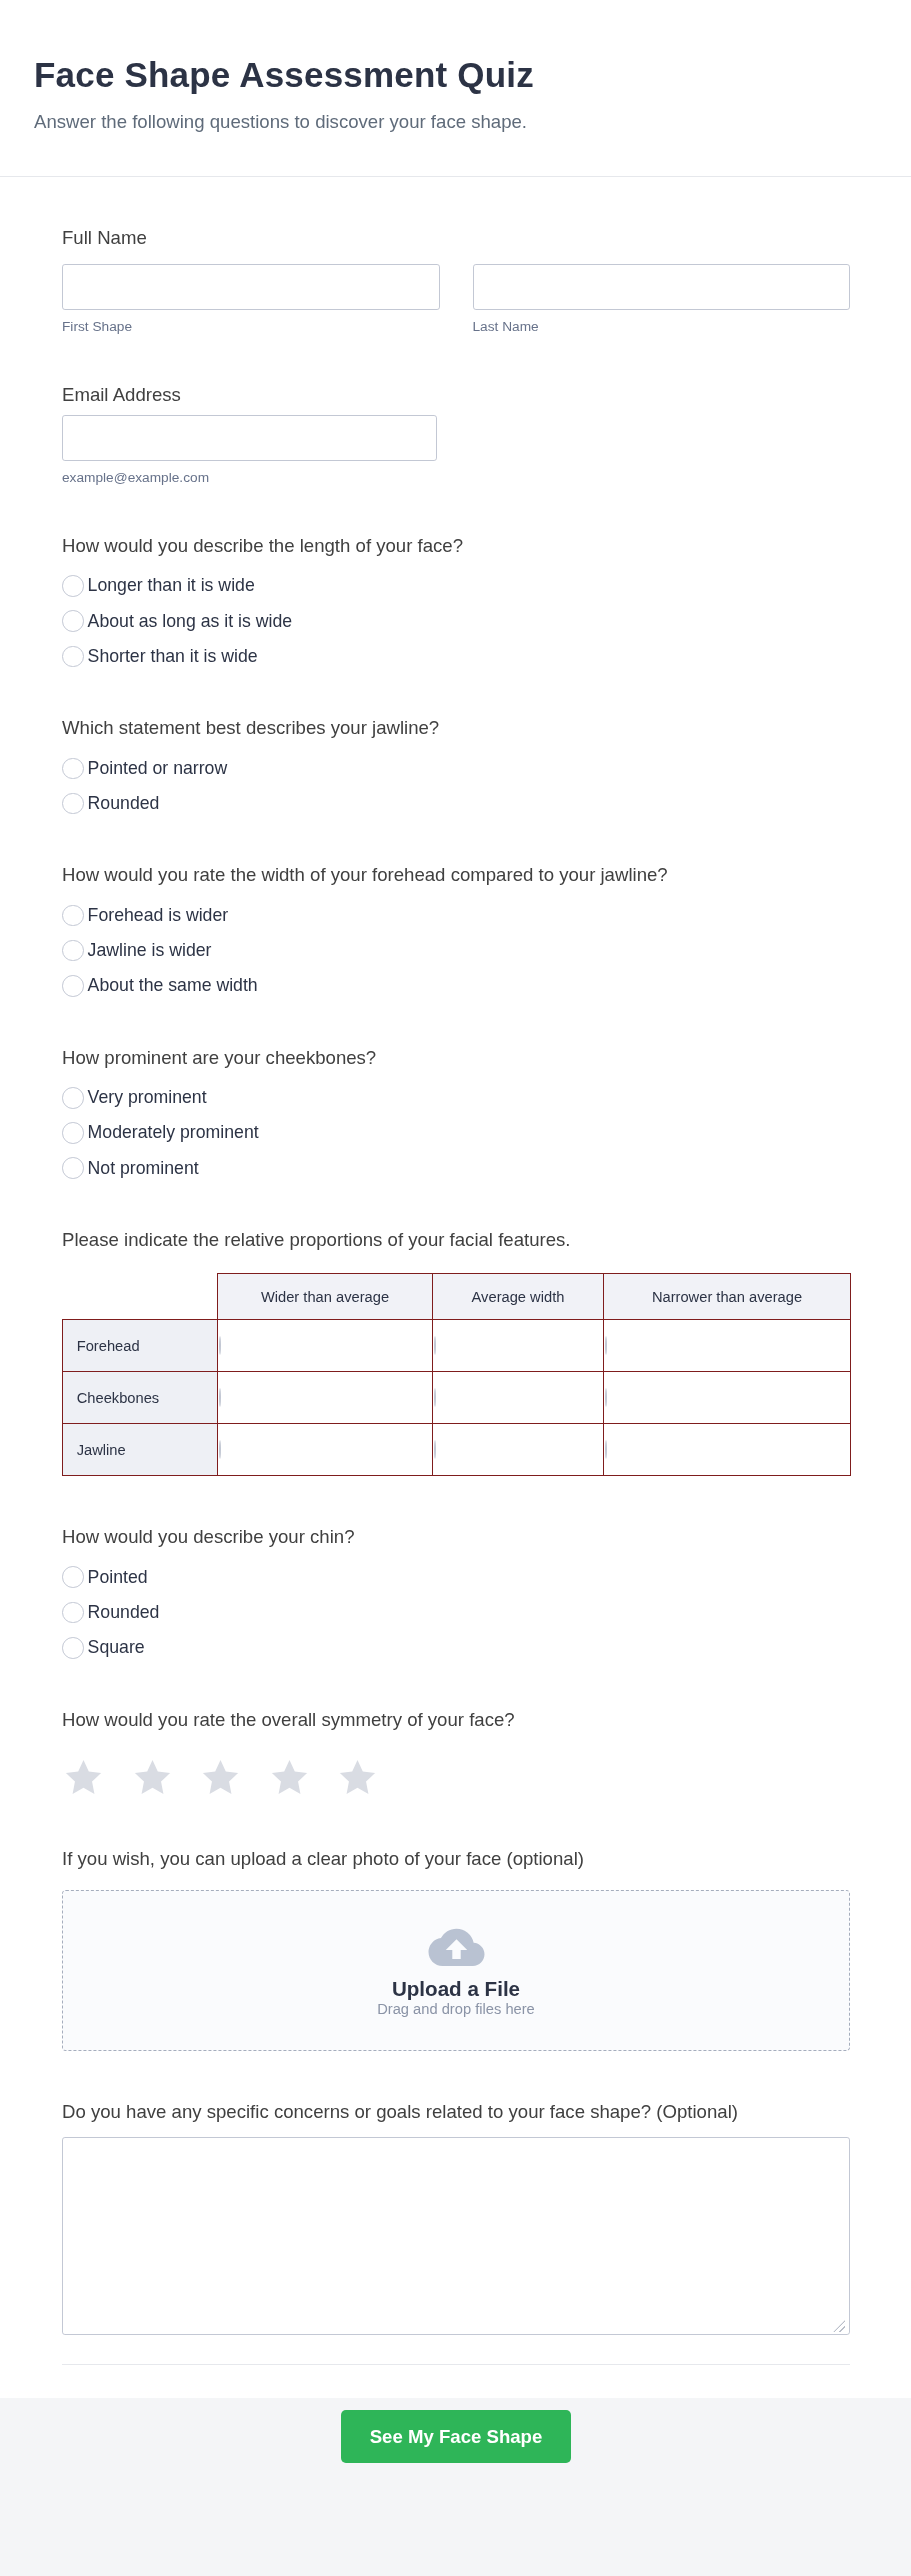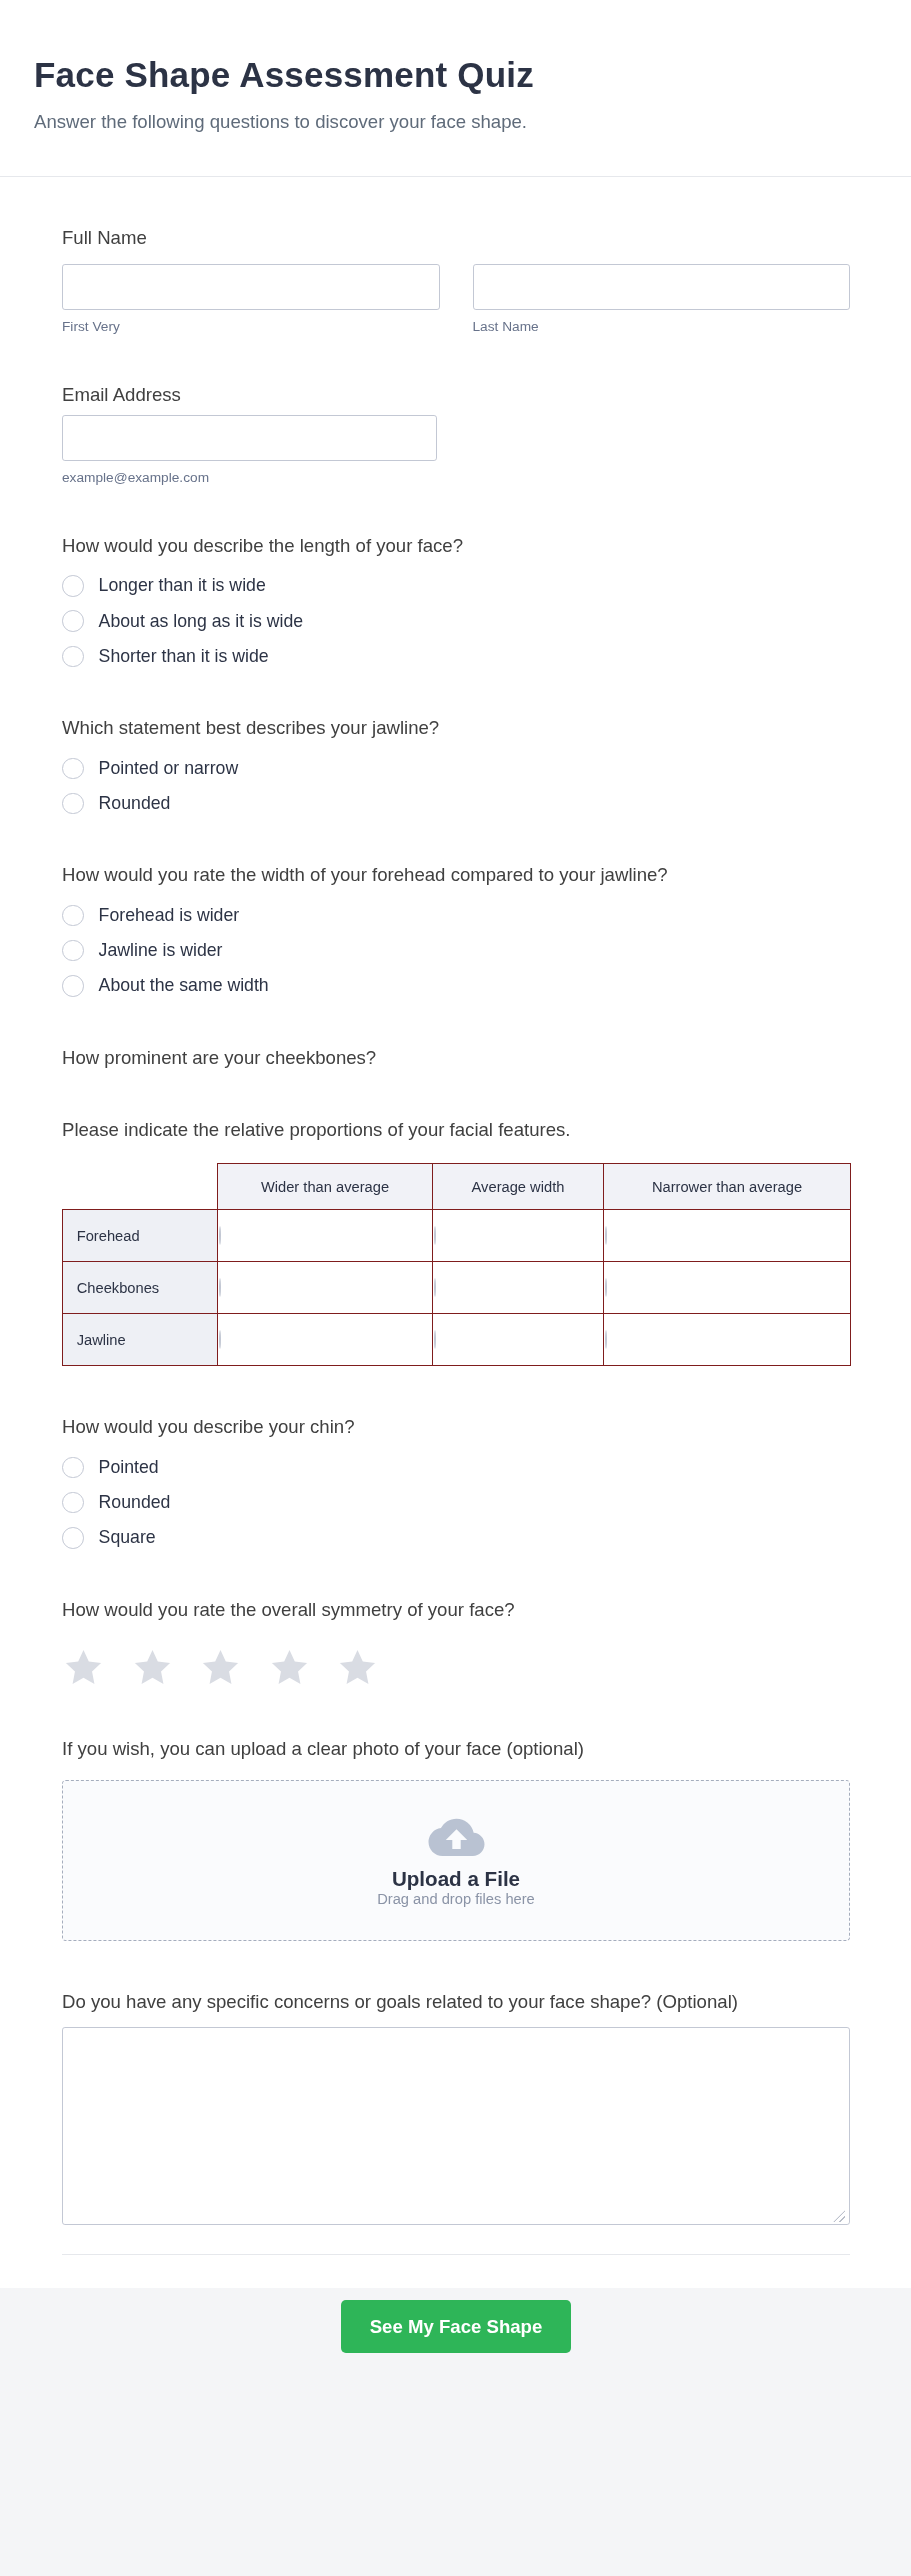--- a/index.html
+++ b/index.html
@@ -16,21 +16,21 @@
   .field { margin-top:49px; }
   .field-label { font-size:18.6px; color:#404040; line-height:23.5px; }
 
   .inputs-row { display:flex; gap:33px; margin-top:14.7px; }
   .inputs-row .col { flex:1; }
   input.text-input { width:100%; height:46px; box-sizing:border-box; border:1px solid #c3c8d4; border-radius:2.9px; padding:0 11.8px; font-size:16.7px; font-family:"Liberation Sans",sans-serif; color:#2c3345; background:#fff; }
   .sublabel { margin-top:8.8px; font-size:13.7px; color:#67728a; }
   .email-col { width:375px; margin-top:9px; }
 
   .options { margin-top:17.7px; display:flex; flex-direction:column; gap:13.7px; }
-  .option { display:flex; align-items:center; gap:15px; cursor:pointer; }
+  .option { display:flex; align-items:center; gap:4px; cursor:pointer; }
   .radio { width:21.6px; height:21.6px; border:1px solid #c3c8d4; border-radius:50%; background:#fff; flex:0 0 auto; box-sizing:border-box; }
   .option-label { font-size:17.7px; color:#2c3345; }
 
   
   table.matrix { margin-top:21.6px; width:100%; border-collapse:collapse; table-layout:fixed; }
   .matrix th, .matrix td { border:1px solid #7f1d1d; }
   .matrix thead th { background:#f1f2f7; font-weight:normal; font-size:14.7px; color:#2c3345; height:43px; text-align:center; }
   .matrix thead th.corner { background:transparent; border-top:none; border-left:none; }
   .matrix tbody th { background:#eef0f5; font-weight:normal; font-size:14.7px; color:#2c3345; text-align:left; padding:0 13.7px; height:49px; }
   .matrix tbody td { background:#fff; height:49px; }
@@ -67,21 +67,21 @@
     <div class="form-subtitle">Answer the following questions to discover your face shape.</div>
   </div>
 
   <div class="form-body">
 
     <div class="field">
       <div class="field-label">Full Name</div>
       <div class="inputs-row">
         <div class="col">
           <input class="text-input" type="text" value="" style="">
-          <div class="sublabel">First Very</div>
+          <div class="sublabel">First Shape</div>
         </div>
         <div class="col">
           <input class="text-input" type="text" value="" style="">
           <div class="sublabel">Last Name</div>
         </div>
       </div>
     </div>
 
     <div class="field">
       <div class="field-label">Email Address</div>
@@ -136,20 +136,34 @@
         </div>
         <div class="option">
           <span class="radio"></span>
           <span class="option-label">About the same width</span>
         </div>
       </div>
     </div>
 
     <div class="field">
       <div class="field-label">How prominent are your cheekbones?</div>
+      <div class="options">
+        <div class="option">
+          <span class="radio"></span>
+          <span class="option-label">Very prominent</span>
+        </div>
+        <div class="option">
+          <span class="radio"></span>
+          <span class="option-label">Moderately prominent</span>
+        </div>
+        <div class="option">
+          <span class="radio"></span>
+          <span class="option-label">Not prominent</span>
+        </div>
+      </div>
     </div>
 
     <div class="field">
       <div class="field-label">Please indicate the relative proportions of your facial features.</div>
       <table class="matrix">
         <colgroup>
             <col style="width:155px">
             <col style="width:215px">
             <col style="width:171px">
             <col style="width:247px">

